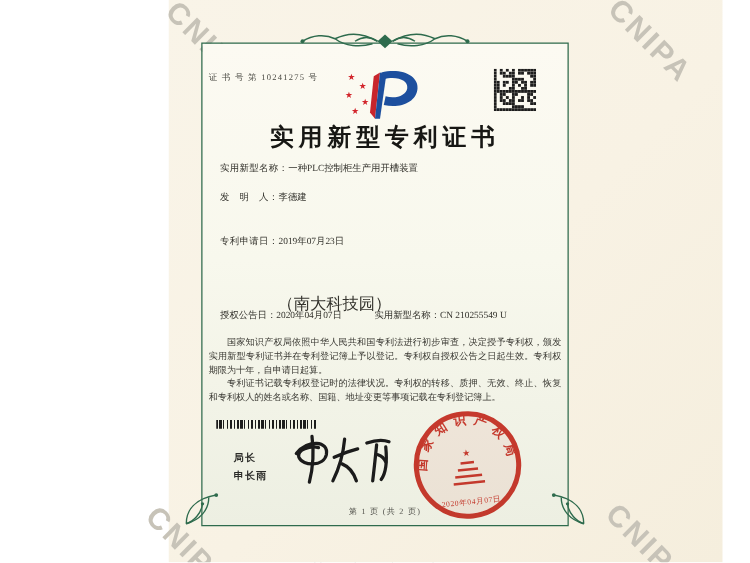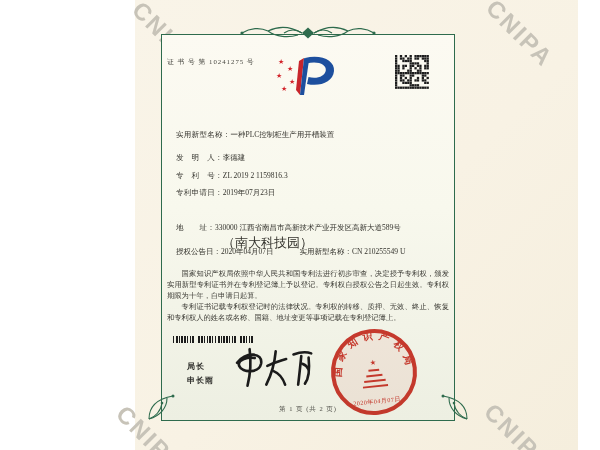--- a/index.html
+++ b/index.html
@@ -225,35 +225,30 @@
         <rect x="17.5" y="32.5" width="2.35" height="2.35"></rect>
         <rect x="20" y="32.5" width="2.35" height="2.35"></rect>
         <rect x="22.5" y="32.5" width="2.35" height="2.35"></rect>
         <rect x="25" y="32.5" width="2.35" height="2.35"></rect>
         <rect x="27.5" y="32.5" width="2.35" height="2.35"></rect>
         <rect x="30" y="32.5" width="2.35" height="2.35"></rect>
         <rect x="32.5" y="32.5" width="2.35" height="2.35"></rect>
       </g>
     </svg>
 
+  <div class="title">实用新型专利证书</div>
 
   <div class="row" style="top:130px;">
     <span class="flabel">实用新型名称：</span><span class="fvalue">一种PLC控制柜生产用开槽装置</span>
   </div>
   <div class="row" style="top:153px;">
     <span class="flabel">发　明　人：</span><span class="fvalue">李德建</span>
   </div>
-  <div class="row" style="top:170.5px;">
-    <span class="flabel">专　利　号：</span><span class="fvalue">ZL 2019 2 1159816.3</span>
-  </div>
   <div class="row" style="top:188px;">
     <span class="flabel">专利申请日：</span><span class="fvalue">2019年07月23日</span>
-  </div>
-  <div class="row" style="top:223px;">
-    <span class="flabel">地　　址：</span><span class="fvalue">330000 江西省南昌市高新技术产业开发区高新大道589号</span>
   </div>
   <div class="addr2">（南大科技园）</div>
 
   <div class="row grant" style="top:247px;">
     <span>授权公告日：</span><span>2020年04月07日</span><span class="gsep"></span><span>实用新型名称：</span><span>CN 210255549 U</span>
   </div>
 
   <div class="para">
     <p>国家知识产权局依照中华人民共和国专利法进行初步审查，决定授予专利权，颁发实用新型专利证书并在专利登记簿上予以登记。专利权自授权公告之日起生效。专利权期限为十年，自申请日起算。</p>
     <p>专利证书记载专利权登记时的法律状况。专利权的转移、质押、无效、终止、恢复和专利权人的姓名或名称、国籍、地址变更等事项记载在专利登记簿上。</p>

